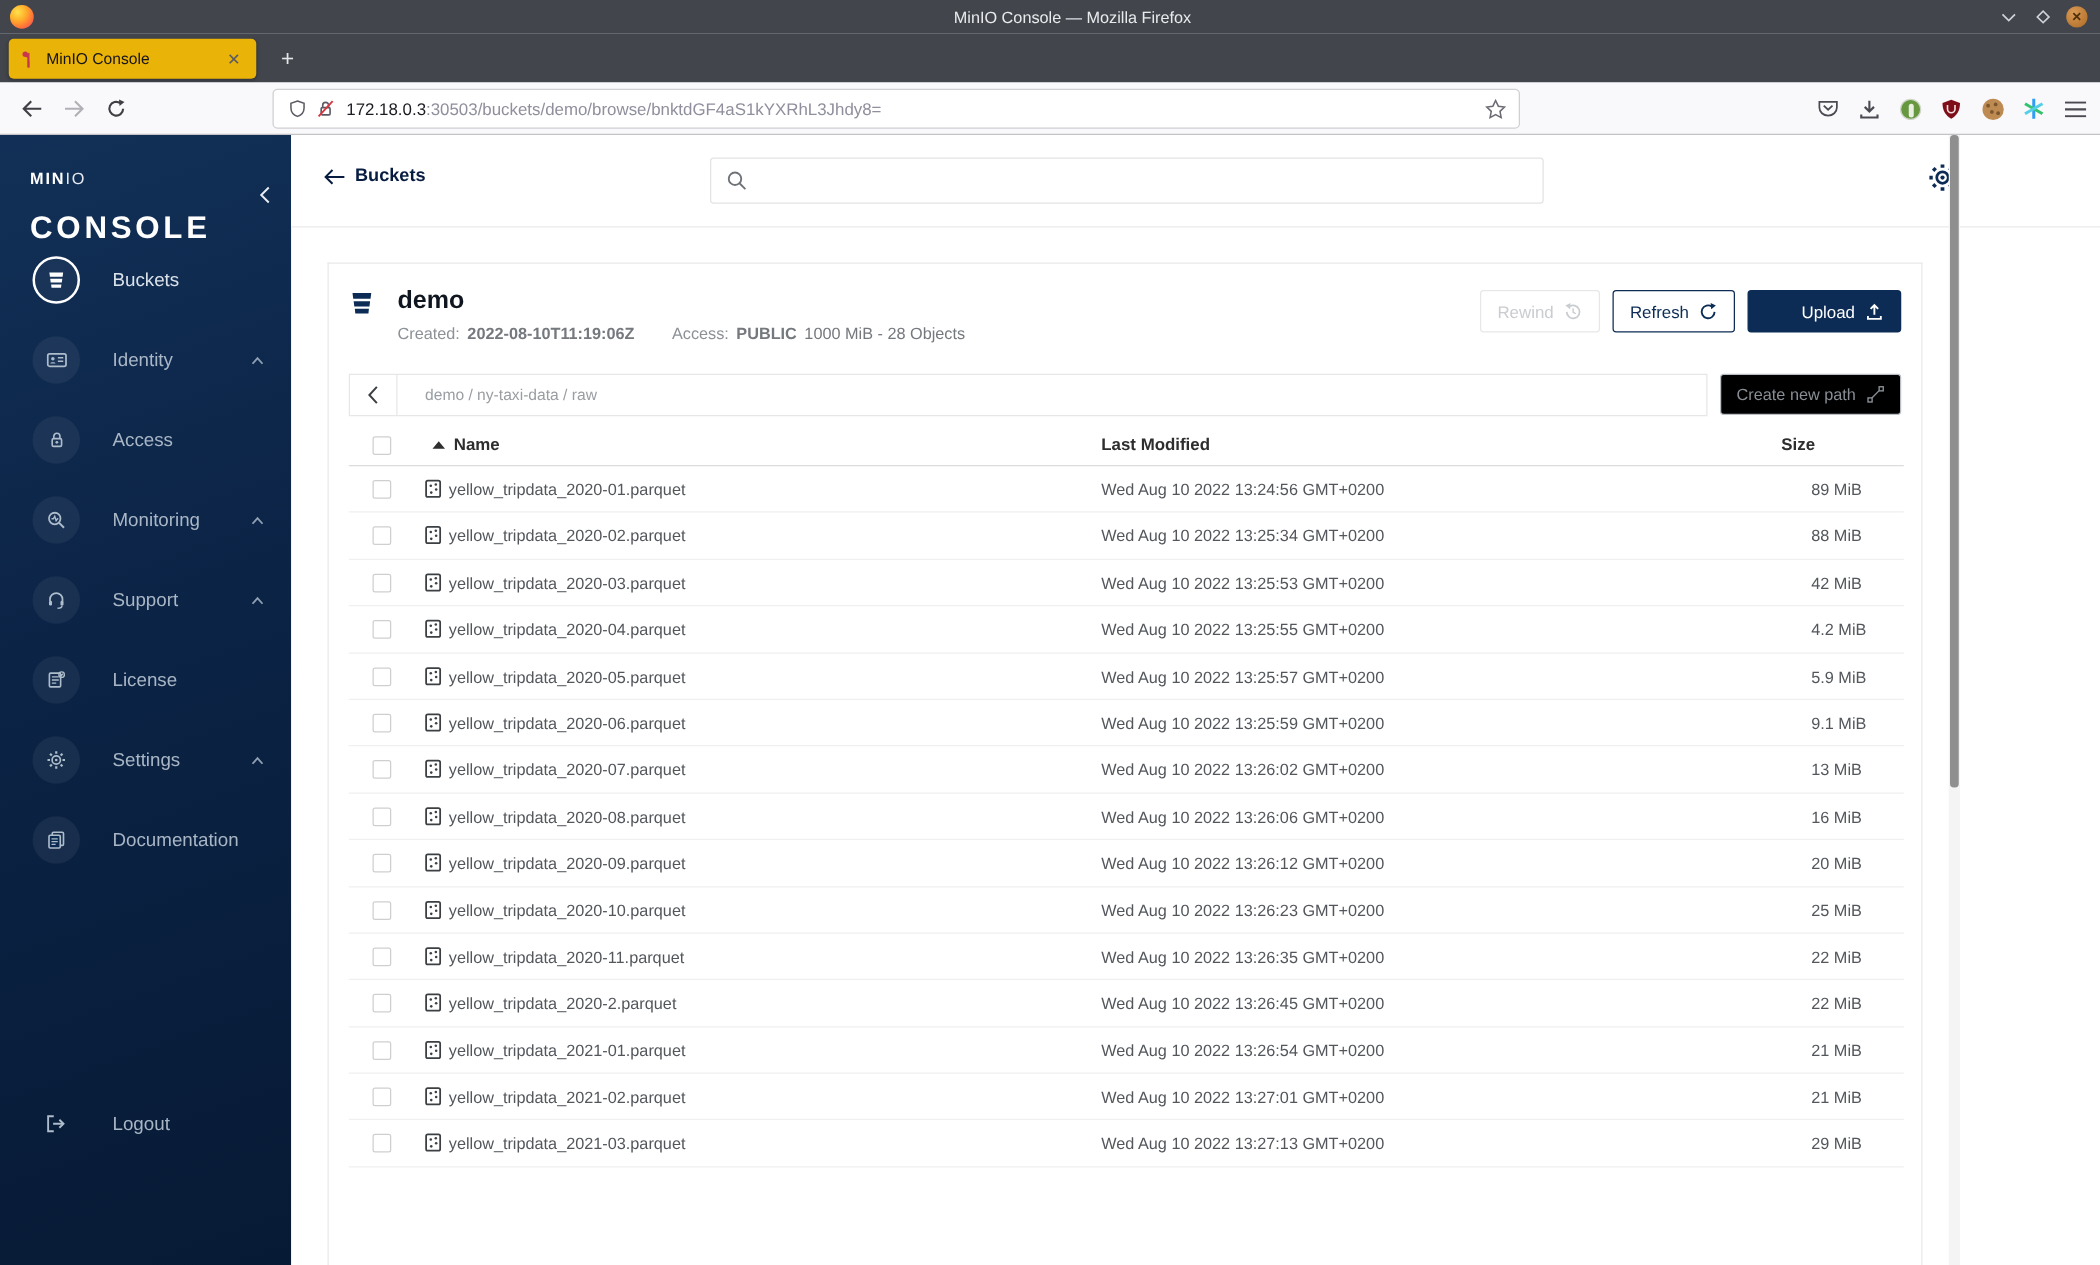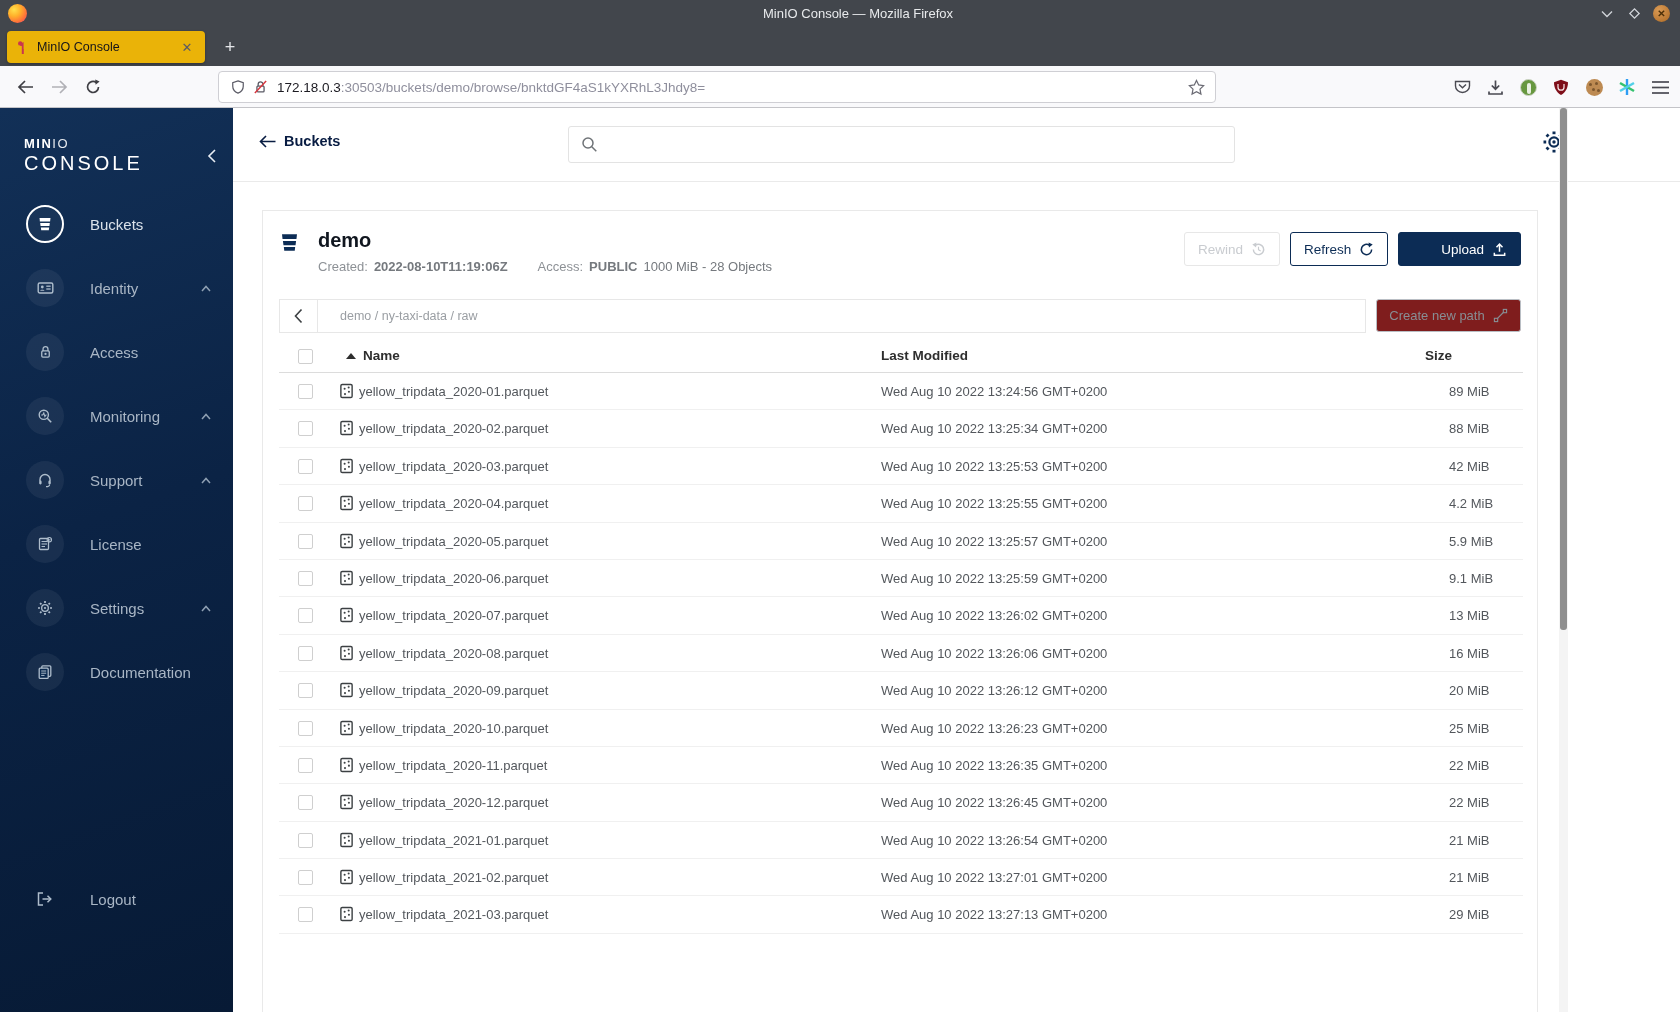--- a/index.html
+++ b/index.html
@@ -37,21 +37,21 @@
   .green-ext i { position:absolute; left:6px; top:3px; width:4px; height:11px; background:#e9f0e2; border-radius:2px; }
 
   
   .app { position:absolute; left:0; top:108px; width:1680px; height:904px; background:#fff; }
 
   .sidebar { position:absolute; left:0; top:0; width:233px; height:904px;
              background:linear-gradient(160deg,#123057 0%, #0b2345 45%, #071a35 100%); }
   .logo { position:absolute; left:24px; top:26px; color:#fff; }
   .logo-min { font-size:13px; font-weight:bold; letter-spacing:1.5px; }
   .logo-io { font-size:13px; font-weight:300; letter-spacing:1.5px; color:#e6eaef; }
-  .logo-console { font-size:20px; font-weight:400; letter-spacing:3px; margin-top:0; color:#fff; }
+  .logo-console { font-size:25px; font-weight:700; letter-spacing:3px; margin-top:16px; color:#fff; }
   .collapse-btn { position:absolute; right:16px; top:40px; color:#e8edf3; }
 
   .menu { position:absolute; left:0; top:88px; width:233px; display:flex; flex-direction:column; gap:8px; }
   .menu-item { height:56px; display:flex; align-items:center; padding-left:26px; position:relative; cursor:pointer; }
   .icon-circle { width:38px; height:38px; border-radius:50%; background:rgba(255,255,255,0.06); display:flex; align-items:center; justify-content:center; color:#aebdcc; flex:none; }
   .menu-item.active .icon-circle { border:2px solid #fff; background:rgba(255,255,255,0.04); color:#fff; }
   .menu-label { margin-left:26px; font-size:15px; color:#a9b6c5; }
   .menu-item.active .menu-label { color:#dbe2ea; }
   .menu-chevron { position:absolute; right:22px; color:#8fa0b3; }
   .logout-item { position:absolute; top:763px; left:0; width:233px; height:56px; display:flex; align-items:center; padding-left:26px; }
@@ -79,21 +79,21 @@
   .meta-gap { width:18px; }
   .bucket-actions { margin-left:auto; display:flex; gap:10px; align-items:center; margin-top:3px; }
   .btn { height:34px; border-radius:3px; font-size:13.5px; display:flex; align-items:center; gap:8px; padding:0 13px; cursor:pointer; background:#fff; font-family:"Liberation Sans",sans-serif; }
   .btn-disabled { border:1px solid #e7e7e7; color:#c9ccd0; }
   .btn-outline { border:1px solid #0c2c55; color:#0c2c55; }
   .btn-primary { border:1px solid #0c2c55; background:#0c2c55; color:#fff;padding-left:42px; }
 
   .browse-bar { position:absolute; left:16px; top:88px; width:1087px; height:34px; border:1px solid #e7e7e7; display:flex; align-items:stretch; }
   .back-chevron-box { width:38px; border-right:1px solid #e7e7e7; display:flex; align-items:center; justify-content:center; color:#3c4043; }
   .breadcrumb { display:flex; align-items:center; padding-left:22px; font-size:12.5px; color:#9a9ea3; }
-  .create-path-btn { position:absolute; right:16px; top:88px; width:145px; height:33px; border:1px solid #b9bec4; border-radius:3px; display:flex; align-items:center; justify-content:center; gap:8px; color:#888e94; font-size:13px; background:#7f1d1d; cursor:pointer; }
+  .create-path-btn { position:absolute; right:16px; top:88px; width:145px; height:33px; border:1px solid #b9bec4; border-radius:3px; display:flex; align-items:center; justify-content:center; gap:8px; color:#888e94; font-size:13px; background:#000000; cursor:pointer; }
 
   .obj-table { position:absolute; left:16px; top:130px; width:1244px; }
   .t-head { position:relative; height:32px; border-bottom:1px solid #dcdcdc; }
   .t-head .cb { position:absolute; left:19px; top:8px; }
   .sort-caret { position:absolute; left:67px; top:12px; width:0; height:0; border-left:5px solid transparent; border-right:5px solid transparent; border-bottom:6px solid #2e2e2e; }
   .h-name { position:absolute; left:84px; top:7px; font-size:13.5px; font-weight:bold; color:#2e2e2e; }
   .h-mod  { position:absolute; left:602px; top:7px; font-size:13.5px; font-weight:bold; color:#2e2e2e; }
   .h-size { position:absolute; left:1146px; top:7px; font-size:13.5px; font-weight:bold; color:#2e2e2e; }
   .t-row { position:relative; height:37.4px; border-bottom:1px solid #f0f0f0; cursor:pointer; }
   .cb { width:15px; height:15px; border:1px solid #cfcfcf; border-radius:2px; background:#fff; display:inline-block; }
@@ -661,21 +661,21 @@
     <span class="cb"></span>
     <span class="file-icon">
       <svg width="15" height="16" viewBox="0 0 16 17">
                   <rect x="2" y="1.5" width="12" height="14" rx="1.5" fill="none" stroke="currentColor" stroke-width="1.5"></rect>
                   <circle cx="6" cy="6" r="1.1" fill="currentColor"></circle>
                   <circle cx="10.3" cy="4.8" r="1.1" fill="currentColor"></circle>
                   <circle cx="10.6" cy="9.2" r="1.1" fill="currentColor"></circle>
                   <circle cx="6.4" cy="11.8" r="1.1" fill="currentColor"></circle>
                 </svg>
     </span>
-    <span class="c-name">yellow_tripdata_2020-12.parquet</span>
+    <span class="c-name">yellow_tripdata_2020-2.parquet</span>
     <span class="c-mod">Wed Aug 10 2022 13:26:45 GMT+0200</span>
     <span class="c-size">22 MiB</span>
   </div>
 
   <div class="t-row">
     <span class="cb"></span>
     <span class="file-icon">
       <svg width="15" height="16" viewBox="0 0 16 17">
                   <rect x="2" y="1.5" width="12" height="14" rx="1.5" fill="none" stroke="currentColor" stroke-width="1.5"></rect>
                   <circle cx="6" cy="6" r="1.1" fill="currentColor"></circle>

